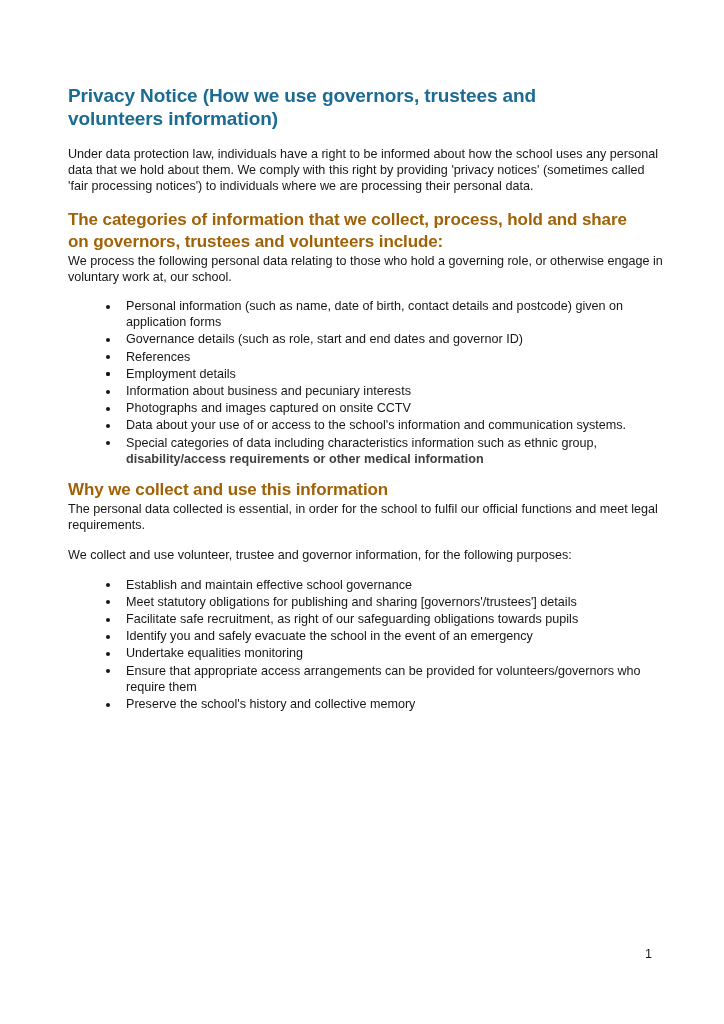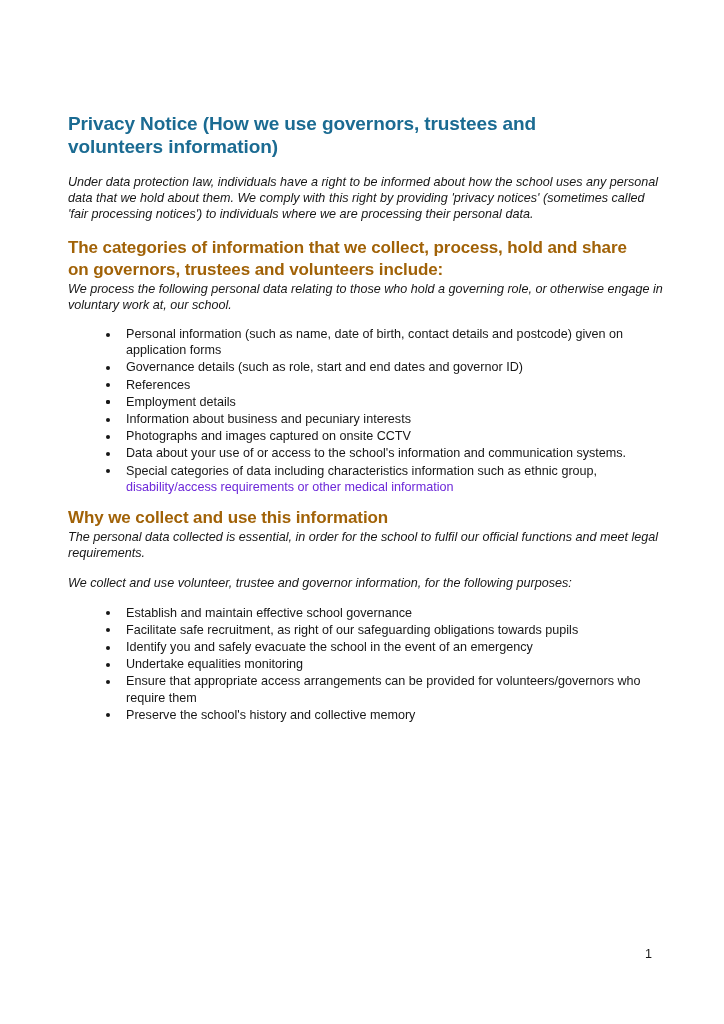--- a/index.html
+++ b/index.html
@@ -15,21 +15,21 @@
     position: relative;
     width: 724px;
     height: 1024px;
     background: #ffffff;
     overflow: hidden;
     box-sizing: border-box;
   }
   .content {
     position: absolute;
     left: 68px;
-    top: 112px;
+    top: 84px;
     width: 596px;
   }
   h1.doc-title {
     color: #1b6b92;
     font-size: 19px;
     font-weight: bold;
     line-height: 23px;
     margin: 0 0 16px 0;
     letter-spacing: -0.1px;
     max-width: 560px;
@@ -48,21 +48,20 @@
   }
   .sec-why {
     margin: 36px 0 18px 0;
   }
   p.body-par {
     color: #171717;
     font-size: 12.6px;
     line-height: 16.2px;
     margin: 0 0 14px 0;
     text-align: left;
-    font-style: italic;
   }
   p.body-par.tight {
     margin-bottom: 13px;
   }
   ul.bullets {
     list-style: none;
     margin: 12px;
     padding: 0;
   }
   ul.bullets.first-list {
@@ -82,21 +81,22 @@
   ul.bullets li .bullet-dot {
     position: absolute;
     left: 26px;
     top: 6.5px;
     width: 4px;
     height: 4px;
     border-radius: 50%;
     background: #171717;
   }
   .red-text {
-    color: #6d28d9;
+    color: #404040;
+    font-weight: bold;
   }
   .page-number {
     position: absolute;
     left: 645px;
     top: 946px;
     color: #171717;
     font-size: 12.6px;
     line-height: 16px;
   }
 </style>
@@ -160,20 +160,24 @@
 
     <p class="body-par tight">We collect and use volunteer, trustee and governor information, for the following purposes:</p>
 
     <ul class="bullets second-list">
       <li>
         <span class="bullet-dot"></span>
         <span>Establish and maintain effective school governance</span>
       </li>
       <li>
         <span class="bullet-dot"></span>
+        <span>Meet statutory obligations for publishing and sharing [governors'/trustees'] details</span>
+      </li>
+      <li>
+        <span class="bullet-dot"></span>
         <span>Facilitate safe recruitment, as right of our safeguarding obligations towards pupils</span>
       </li>
       <li>
         <span class="bullet-dot"></span>
         <span>Identify you and safely evacuate the school in the event of an emergency</span>
       </li>
       <li>
         <span class="bullet-dot"></span>
         <span>Undertake equalities monitoring</span>
       </li>

